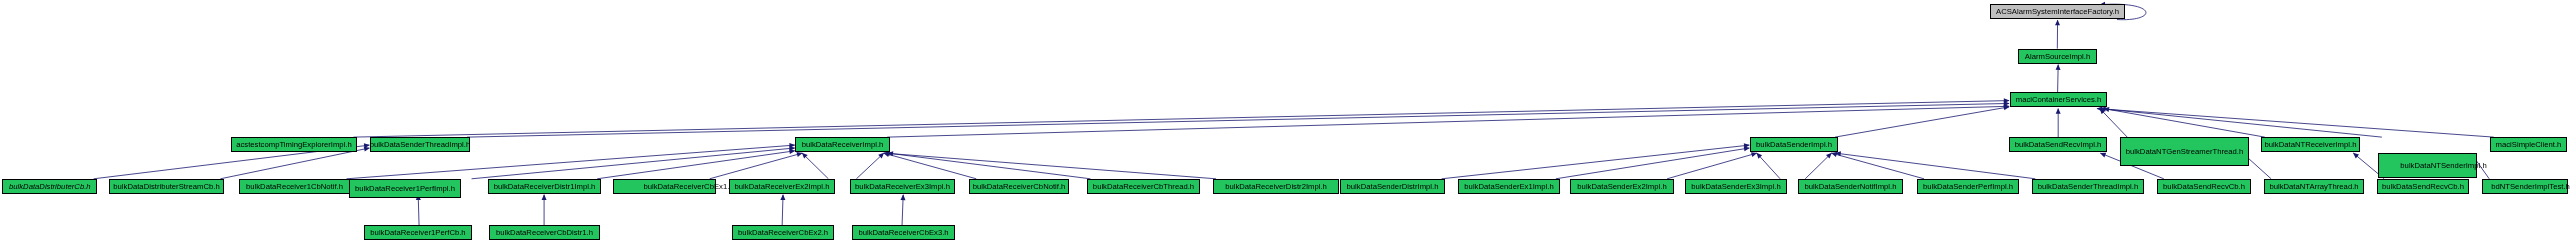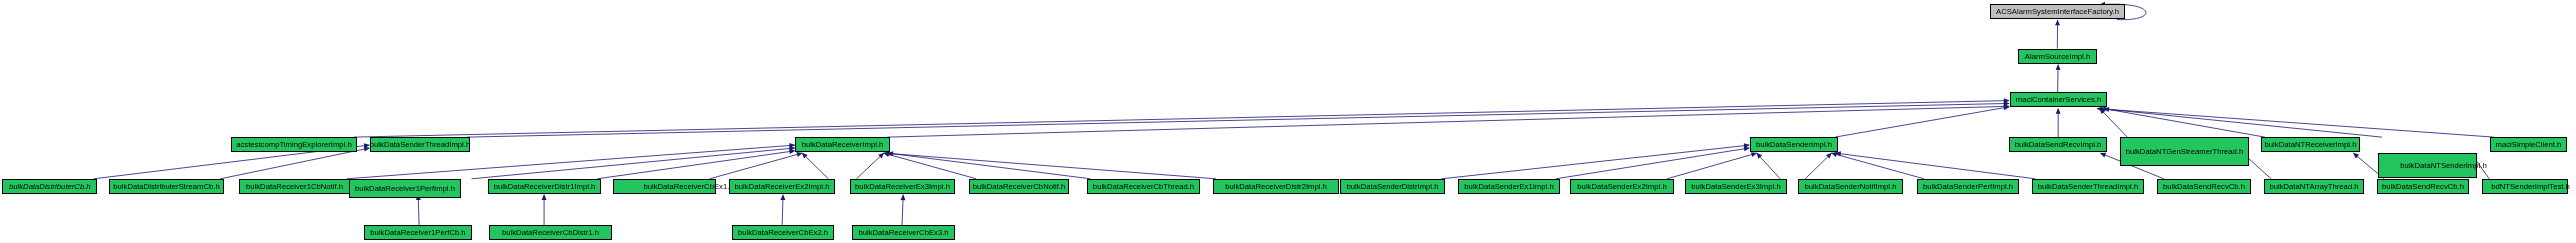--- a/index.html
+++ b/index.html
@@ -92,17 +92,17 @@
     <div class="node" style="left: 1570px; top: 179px; width: 104px; height: 15.4px;">bulkDataSenderEx2Impl.h</div>
     <div class="node" style="left: 1685px; top: 179px; width: 102px; height: 15.4px;">bulkDataSenderEx3Impl.h</div>
     <div class="node" style="left: 1798px; top: 179px; width: 105px; height: 15.4px;">bulkDataSenderNotifImpl.h</div>
     <div class="node" style="left: 1917px; top: 179px; width: 102px; height: 15.4px;">bulkDataSenderPerfImpl.h</div>
     <div class="node" style="left: 2032px; top: 179px; width: 112px; height: 15.4px;">bulkDataSenderThreadImpl.h</div>
     <div class="node" style="left: 2157px; top: 179px; width: 94px; height: 15.4px;">bulkDataSendRecvCb.h</div>
     <div class="node" style="left: 2264px; top: 179px; width: 100px; height: 15.4px;">bulkDataNTArrayThread.h</div>
     <div class="node" style="left: 2377px; top: 179px; width: 92px; height: 15.4px;">bulkDataSendRecvCb.h</div>
     <div class="node" style="left: 2482px; top: 179px; width: 86px; height: 15.4px; padding-left: 11px;">bdNTSenderImplTest.h</div>
     <div class="node" style="left: 364px; top: 225px; width: 108px; height: 15.4px;">bulkDataReceiver1PerfCb.h</div>
-    <div class="node" style="left: 489px; top: 225px; width: 123px; height: 15.4px;">bulkDataReceiverCbDistr1.h</div>
+    <div class="node" style="left: 489px; top: 225px; width: 111px; height: 15.4px;">bulkDataReceiverCbDistr1.h</div>
     <div class="node" style="left: 732px; top: 225px; width: 102px; height: 15.4px;">bulkDataReceiverCbEx2.h</div>
     <div class="node" style="left: 852px; top: 225px; width: 103px; height: 15.4px;">bulkDataReceiverCbEx3.h</div>
   </div>
 
 
 </body></html>

